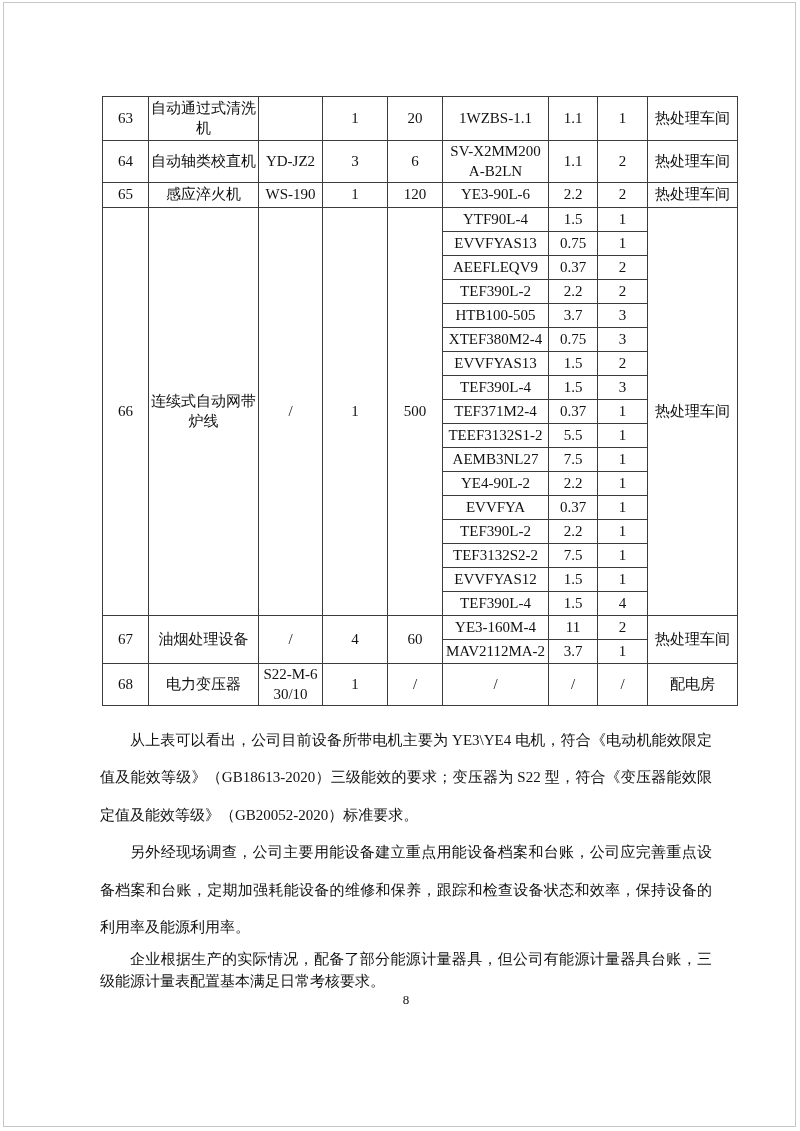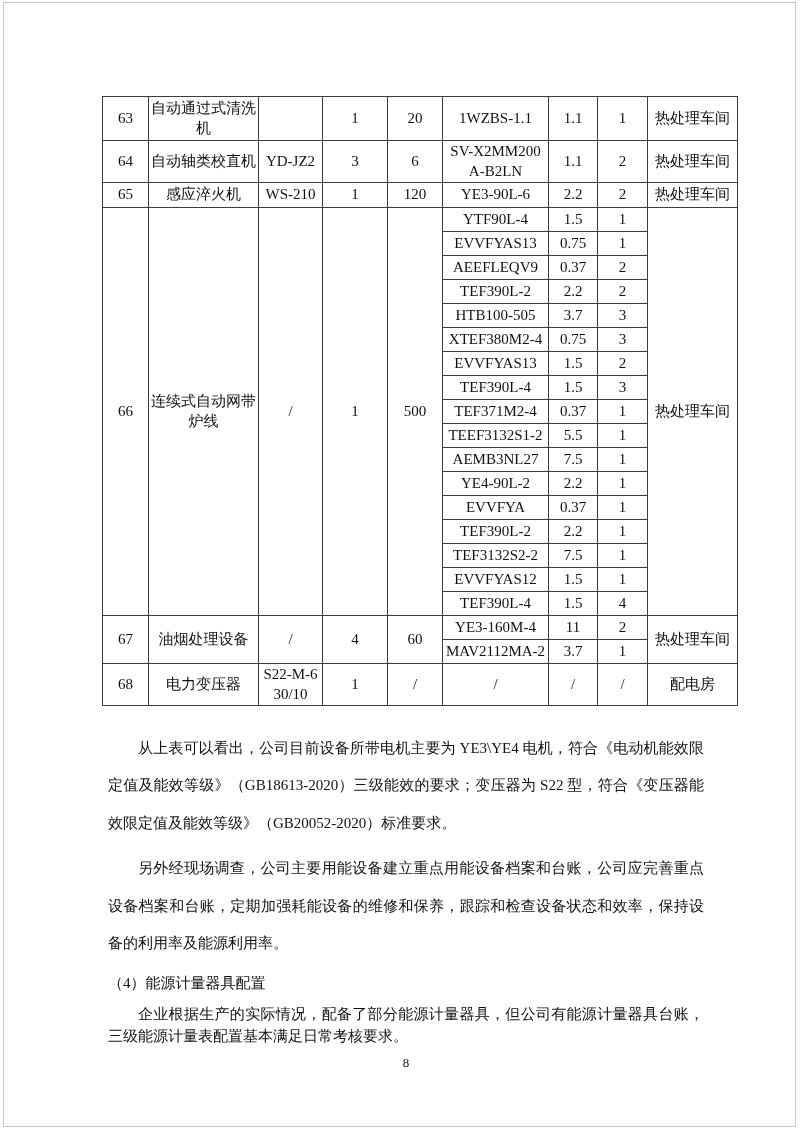--- a/index.html
+++ b/index.html
@@ -20,21 +20,21 @@
   }
   table.equip td{
     border:1px solid #3c3c3c;text-align:center;vertical-align:middle;
     padding:1px 2px;word-break:break-all;overflow:hidden;
   }
   
   .body-text{
     position:absolute;left:100px;top:722px;width:612px;
     font-size:15px;
   }
-  .body-text p{margin:8px;}
+  .body-text p{margin:0;}
   p.para-wide{
     line-height:37.4px;text-indent:2em;text-align:justify;
   }
   p.sec-heading{
     line-height:26px;margin-top:2px;text-indent:0;
   }
   p.para-tight{
     line-height:21.5px;text-indent:2em;text-align:justify;margin-top:3px;
   }
   .page-number{
@@ -77,21 +77,21 @@
         <td>3</td>
         <td>6</td>
         <td>SV-X2MM200A-B2LN</td>
         <td>1.1</td>
         <td>2</td>
         <td>热处理车间</td>
       </tr>
       <tr style="height: 25px;">
         <td>65</td>
         <td>感应淬火机</td>
-        <td>WS-210</td>
+        <td>WS-190</td>
         <td>1</td>
         <td>120</td>
         <td>YE3-90L-6</td>
         <td>2.2</td>
         <td>2</td>
         <td>热处理车间</td>
       </tr>
       <tr style="height: 24px;">
         <td rowspan="17">66</td>
         <td rowspan="17">连续式自动网带炉线</td>
@@ -209,16 +209,15 @@
         <td>/</td>
         <td>/</td>
         <td>配电房</td>
       </tr>
     </tbody>
 </table>
 
 <div class="body-text">
   <p class="para-wide">从上表可以看出，公司目前设备所带电机主要为 YE3\YE4 电机，符合《电动机能效限定值及能效等级》（GB18613-2020）三级能效的要求；变压器为 S22 型，符合《变压器能效限定值及能效等级》（GB20052-2020）标准要求。</p>
   <p class="para-wide">另外经现场调查，公司主要用能设备建立重点用能设备档案和台账，公司应完善重点设备档案和台账，定期加强耗能设备的维修和保养，跟踪和检查设备状态和效率，保持设备的利用率及能源利用率。</p>
-  <p class="sec-heading">（4）能源计量器具配置</p>
   <p class="para-tight">企业根据生产的实际情况，配备了部分能源计量器具，但公司有能源计量器具台账，三级能源计量表配置基本满足日常考核要求。</p>
   <p class="page-number">8</p>
 </div>
 
 </body></html>

